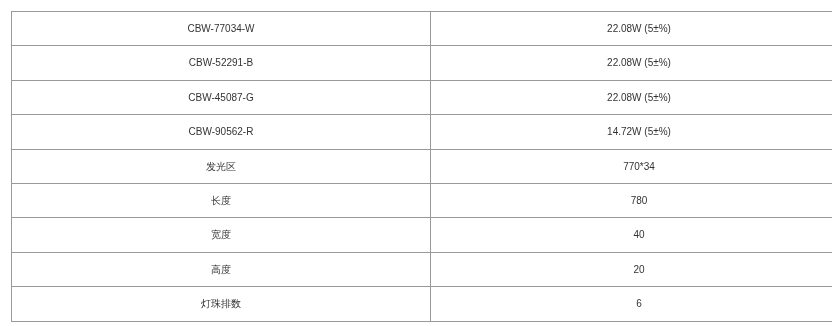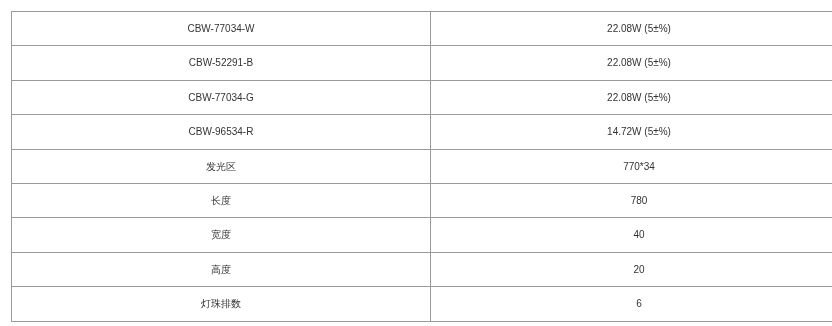--- a/index.html
+++ b/index.html
@@ -63,26 +63,26 @@
         <td class="col-label">CBW-77034-W</td>
         <td class="col-value">22.08W (5±%)</td>
       </tr>
 
       <tr>
         <td class="col-label">CBW-52291-B</td>
         <td class="col-value">22.08W (5±%)</td>
       </tr>
 
       <tr>
-        <td class="col-label">CBW-77034-G</td>
+        <td class="col-label">CBW-45087-G</td>
         <td class="col-value">22.08W (5±%)</td>
       </tr>
 
       <tr>
-        <td class="col-label">CBW-96534-R</td>
+        <td class="col-label">CBW-90562-R</td>
         <td class="col-value">14.72W (5±%)</td>
       </tr>
 
       <tr>
         <td class="col-label">发光区</td>
         <td class="col-value">770*34</td>
       </tr>
 
       <tr>
         <td class="col-label">长度</td>

